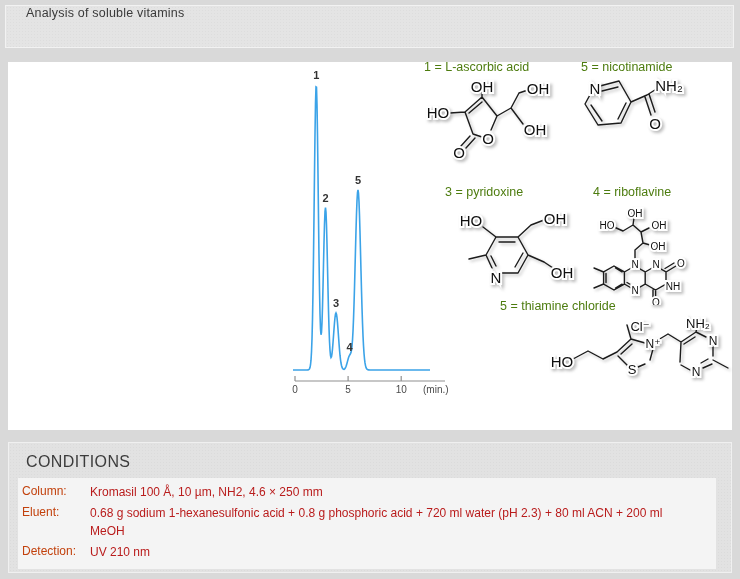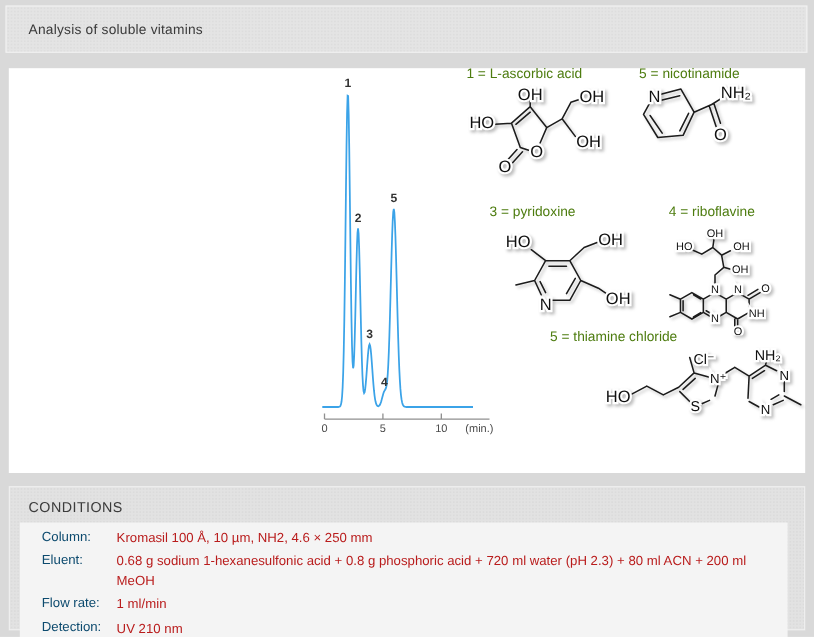--- a/index.html
+++ b/index.html
@@ -8,21 +8,21 @@
     background:#d9d9d9;
     font-family:"Liberation Sans","DejaVu Sans",sans-serif;
     -webkit-font-smoothing:antialiased;
   }
   .titlebar{
     position:absolute;left:5px;top:5px;width:727px;height:41px;
     background:#e4e4e4;
     background-image:radial-gradient(#dddddd 1px, transparent 1px);
     background-size:3px 3px;
     border:1px solid #f2f2f2;
-    display:flex;align-items:center;
+    display:flex;
   }
   .titlebar .title{font-size:12.5px;color:#3a3a3a;padding-left:20px;letter-spacing:.2px;}
   .main-panel{
     position:absolute;left:8px;top:62px;width:724px;height:368px;
     background:#ffffff;
   }
   .chrom{position:absolute;left:247px;top:3px;width:195px;height:335px;}
   .struct{position:absolute;}
   .struct .caption{font-size:12.5px;color:#4d7c0f;white-space:nowrap;margin-bottom:2px;}
   .struct svg{display:block;filter:drop-shadow(2px 2.5px 1.5px rgba(110,110,110,.45));}
@@ -33,29 +33,29 @@
     font-family:"Liberation Sans","DejaVu Sans",sans-serif;
   }
   .conditions{
     position:absolute;left:8px;top:442px;width:722px;height:129px;
     background:#e2e2e2;
     background-image:radial-gradient(#dbdbdb 1px, transparent 1px);
     background-size:3px 3px;
     border:1px solid #f0f0f0;
   }
   .cond-heading{
-    font-size:13px;color:#3c3c3c;letter-spacing:.4px;
+    font-size:16px;color:#3c3c3c;letter-spacing:.4px;
     padding:10px 0 7px 17px;
   }
   .cond-box{
     margin-left:9px;width:698px;background:#f4f4f4;
     padding:4px 0 5px 0;
   }
   .cond-row{display:flex;align-items:flex-start;padding:2px 0;}
-  .cond-label{width:68px;flex:0 0 68px;font-size:12px;color:#0c4a6e;padding-left:20px;}
+  .cond-label{width:68px;flex:0 0 68px;font-size:12px;color:#c2410c;padding-left:4px;}
   .cond-value{font-size:12px;color:#b91c1c;line-height:1.45;width:600px;}
   .chrom-svg-text{font-family:"Liberation Sans","DejaVu Sans",sans-serif;}
 </style>
 </head>
 <body>
 
 <div class="titlebar">
   <div class="title">Analysis of soluble vitamins</div>
 </div>
 
@@ -128,21 +128,21 @@
                M83,54 L99,61 M99,61 L108,67"></path>
       <g class="atoms">
           <text x="26" y="19" font-size="15">HO</text>
           <text x="110" y="17" font-size="15">OH</text>
           <text x="117" y="71" font-size="15">OH</text>
           <text x="51" y="76" font-size="15">N</text>
         </g>
     </svg>
   </div>
 
-  <div class="struct" style="left:600px;top:123px;">
+  <div class="struct" style="left:585px;top:123px;">
     <div class="caption">4 = riboflavine</div>
     <svg width="128" height="104" viewBox="0 0 128 104">
       <path d="M21,65 L31.4,71 L31.4,83 L21,89 L10.6,83 L10.6,71 Z
                M13,72.5 L13,81.5 M22.5,67 L29,70.8 M22.5,87 L29,83.2
                M41.8,65 L52.2,71 L52.2,83 L41.8,89 L31.4,83 M31.4,71 L41.8,65
                M34,81.5 L40,85
                M62.6,65 L73,71 L73,83 L62.6,89 L52.2,83 M52.2,71 L62.6,65
                M73,71 L83,65 M72,67.5 L81,62
                M62.6,89 L62.6,96 M60,89 L60,96
                M10.6,71 L1,67 M10.6,83 L1,87
@@ -203,21 +203,17 @@
   <div class="cond-box">
       <div class="cond-row">
         <div class="cond-label">Column:</div>
         <div class="cond-value">Kromasil 100 Å, 10 µm, NH2, 4.6 × 250 mm</div>
       </div>
       <div class="cond-row">
         <div class="cond-label">Eluent:</div>
         <div class="cond-value">0.68 g sodium 1-hexanesulfonic acid + 0.8 g phosphoric acid + 720 ml water (pH 2.3) + 80 ml ACN + 200 ml MeOH</div>
       </div>
       <div class="cond-row">
-        <div class="cond-label">Flow rate:</div>
-        <div class="cond-value">1 ml/min</div>
-      </div>
-      <div class="cond-row">
         <div class="cond-label">Detection:</div>
         <div class="cond-value">UV 210 nm</div>
       </div>
     </div>
 </div>
 
 </body></html>

